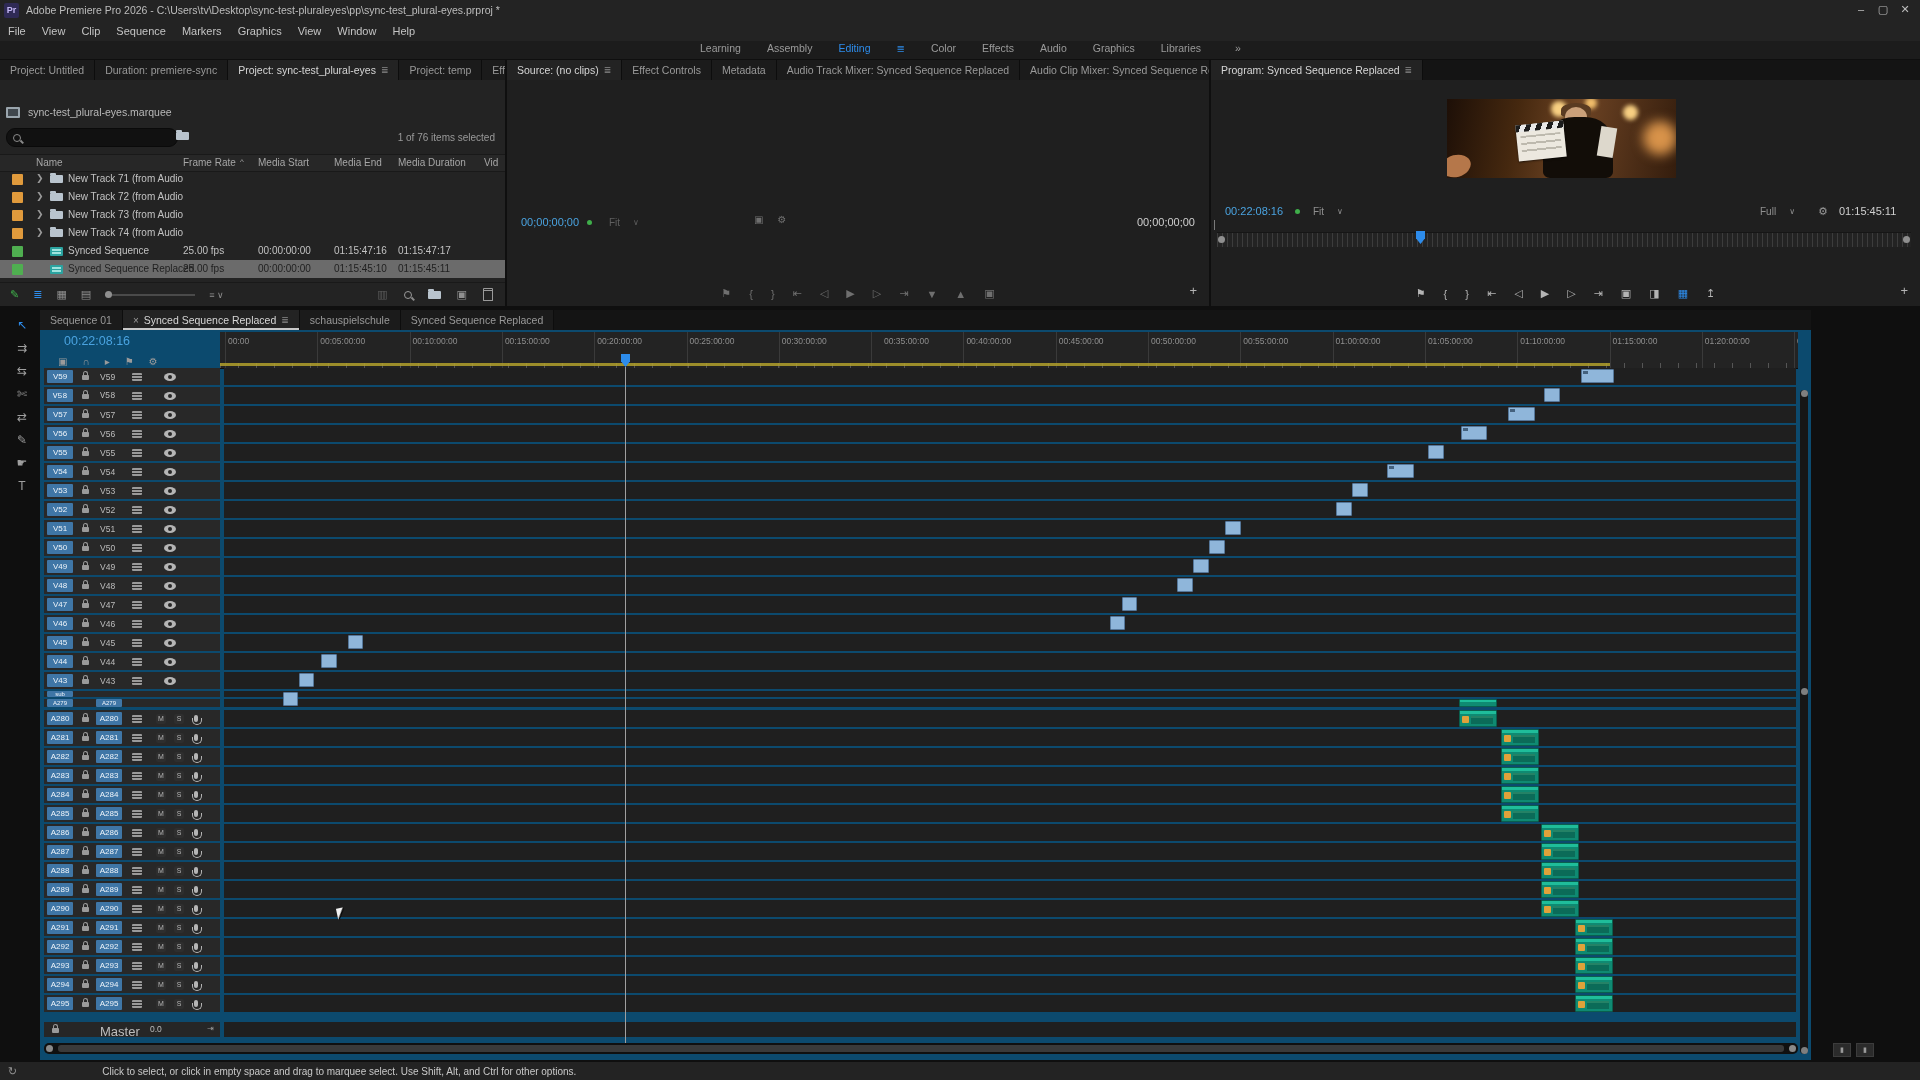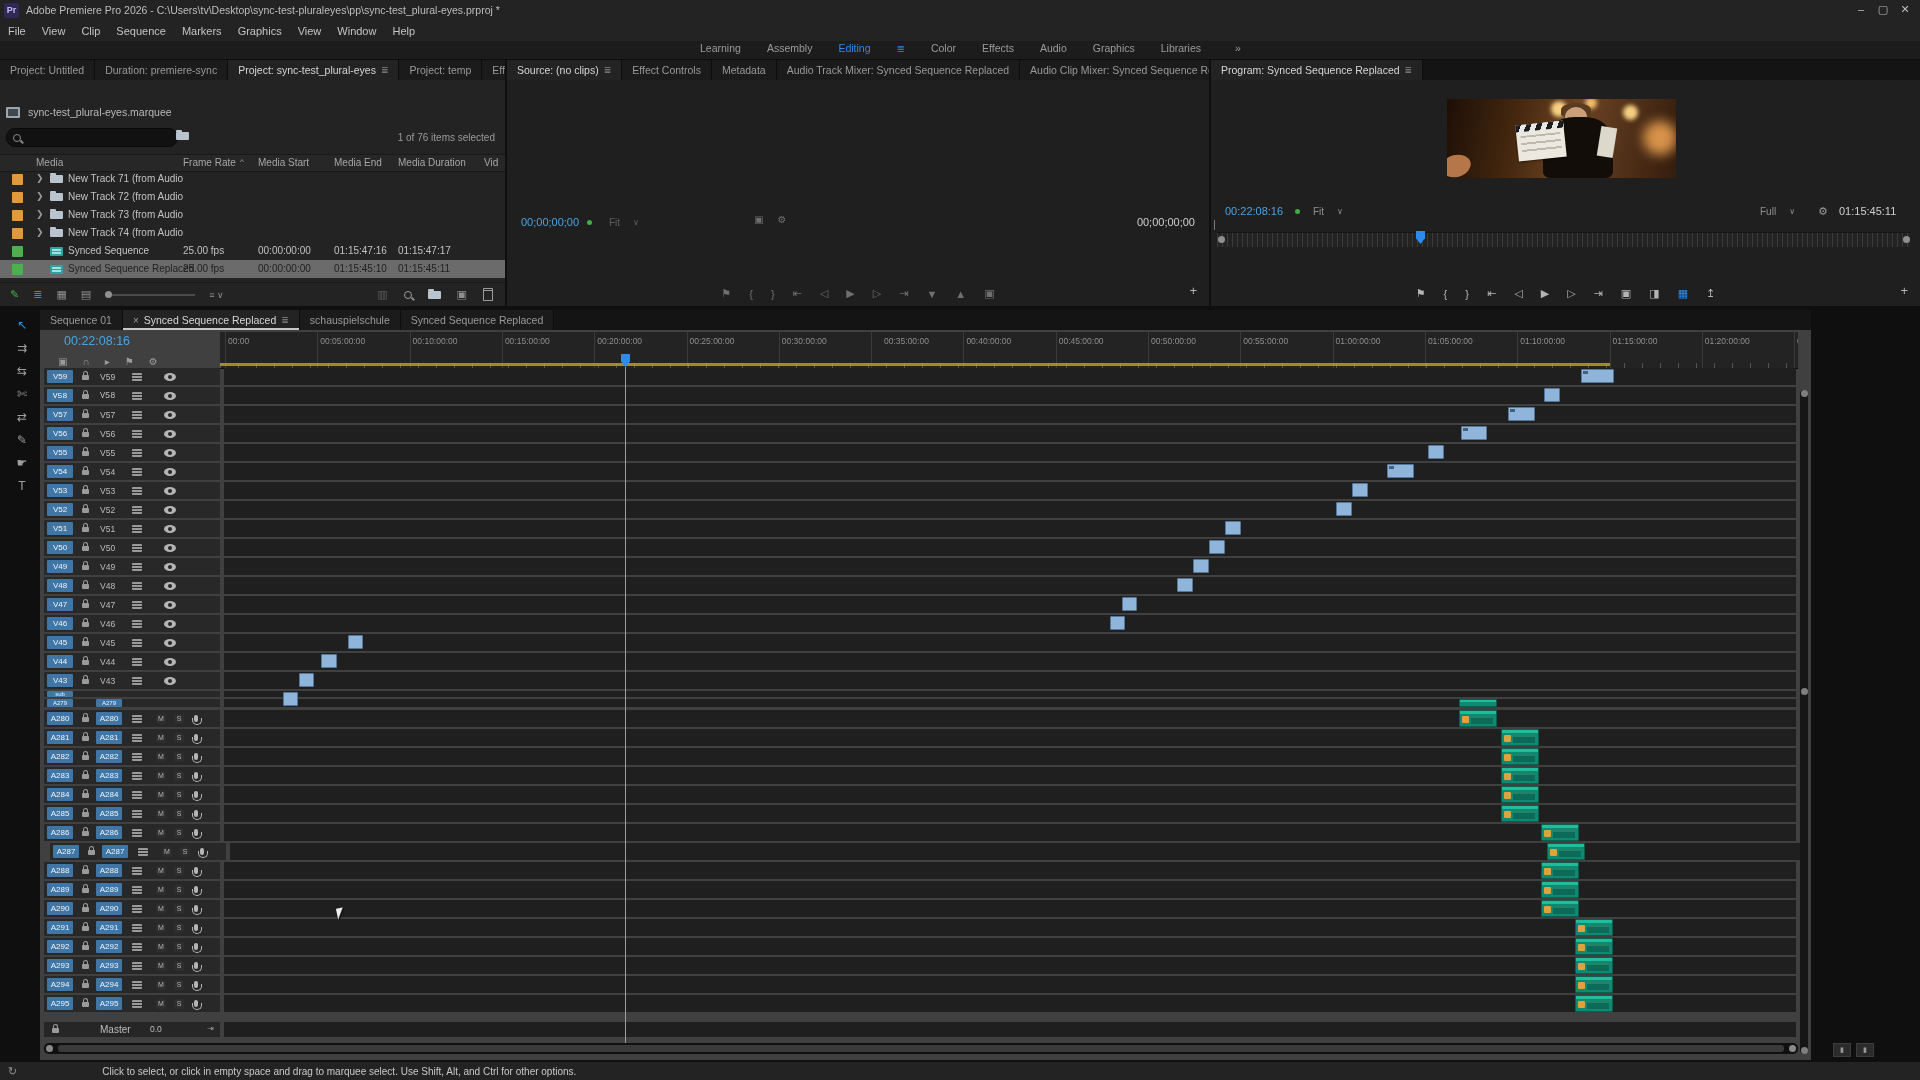--- a/index.html
+++ b/index.html
@@ -83,21 +83,21 @@
   #pclap::before{content:"";position:absolute;left:0;top:0;right:0;height:7px;
      background:repeating-linear-gradient(115deg,#1c1c1c 0 5px,#e8e8e8 5px 10px);}
   #pclap::after{content:"";position:absolute;left:4px;top:11px;right:4px;height:20px;
      background:repeating-linear-gradient(#bdb9ae 0 2px,#ece8df 2px 7px);}
   #pclap2{position:absolute;left:152px;top:28px;width:16px;height:30px;background:#ddd8cc;transform:rotate(9deg);}
   #phand{position:absolute;left:-6px;top:56px;width:30px;height:22px;background:#b5774a;border-radius:50%;transform:rotate(-15deg);}
   
   #tools{position:absolute;left:10px;top:318px;width:24px;display:flex;flex-direction:column;gap:9px;align-items:center;color:#9f9f9f;font-size:12px;}
   #tools .tool.active{color:#2d8ceb;}
   
-  #timeline{left:40px;top:310px;width:1771px;height:750px;background:#404040;}
+  #timeline{left:40px;top:310px;width:1771px;height:750px;background:#0c4a6e;}
   #tl-tc{position:absolute;left:24px;top:24px;font-size:12.5px;color:#4aa3e0;}
   #tl-hdricons{position:absolute;left:18px;top:46px;display:flex;gap:15px;color:#9a9a9a;font-size:10px;}
   #ruler{position:absolute;left:180px;top:22px;width:1578px;height:36px;background:#232323;border-bottom:1px solid #0d0d0d;overflow:hidden;}
   #ruler .tick{position:absolute;top:4px;font-size:8.5px;color:#8f8f8f;white-space:nowrap;}
   #ruler .tickline{position:absolute;top:0;bottom:0;width:1px;background:#3a3a3a;}
   #ruler-minor{position:absolute;left:0;right:0;bottom:0;height:5px;background:repeating-linear-gradient(90deg,#555 0 1px,transparent 1px 18px);}
   #workarea{position:absolute;left:180px;top:53px;width:1390px;height:3px;background:#b2a02c;opacity:.85;}
   #tl-playhead-mark{position:absolute;top:44px;width:9px;height:13px;background:#2d8ceb;clip-path:polygon(0 0,100% 0,100% 55%,50% 100%,0 55%);z-index:6;}
   #tl-playhead-line{position:absolute;top:57px;width:1px;height:676px;background:#9f9f9f;z-index:5;}
   #tracks{position:absolute;left:0;top:58px;width:1771px;height:675px;}
@@ -118,21 +118,21 @@
   .i-mic::after{content:"";position:absolute;left:-2.5px;top:3px;width:8px;height:6px;border:1px solid #b5b5b5;border-top:none;border-radius:0 0 5px 5px;}
   .clip-v{position:absolute;top:1px;height:14px;background:#8fb6da;border:1px solid #55779a;box-sizing:border-box;border-radius:1px;z-index:4;}
   .clip-v .vlbl{position:absolute;left:1px;top:1px;width:5px;bottom:8px;background:#44617d;}
   .clip-a{position:absolute;top:0px;height:17px;background:#0f8a72;border:1px solid #0a5f4e;box-sizing:border-box;border-radius:1px;box-shadow:inset 0 3px 0 #1fbd9a;z-index:4;}
   .clip-a .fx{position:absolute;left:2px;top:5px;width:7px;height:7px;background:#e0a23a;border-radius:1px;}
   .clip-a .wav{position:absolute;left:11px;top:5px;right:3px;height:8px;background:#0b6b58;
      box-shadow:inset 0 2px 0 #8adf9e33;}
   .clip-a.thin{height:8px;box-shadow:inset 0 2px 0 #1fbd9a;}
   #master-row{position:absolute;left:4px;height:16px;width:1762px;}
   #master-row .thead{background:#262626;}
-  #master-row .mlbl{position:absolute;left:56px;top:2px;font-size:10px;color:#bdbdbd;}
+  #master-row .mlbl{position:absolute;left:56px;top:2px;font-size:13px;color:#bdbdbd;}
   #master-row .mval{position:absolute;left:106px;top:2px;font-size:8.5px;color:#bdbdbd;}
   #vscroll{position:absolute;right:3px;top:80px;width:8px;height:664px;background:#161616;border-radius:4px;}
   #vscroll .knob{position:absolute;left:0.5px;width:7px;height:7px;border-radius:50%;background:#7f7f7f;}
   #hscroll{position:absolute;left:4px;bottom:6px;width:1754px;height:11px;background:#101010;border-radius:5px;}
   #hscroll .bar{position:absolute;left:14px;right:14px;top:2px;height:7px;background:#3a3a3a;border-radius:3px;}
   #hscroll .knob{position:absolute;top:2px;width:7px;height:7px;border-radius:50%;background:#8a8a8a;}
   
   .minibox{position:absolute;width:16px;height:12px;background:#2b2b2b;border:1px solid #3c3c3c;color:#9a9a9a;font-size:7px;text-align:center;line-height:12px;}
   
   #statusbar{position:absolute;left:0;top:1062px;width:1920px;height:18px;background:#232323;color:#c9c9c9;font-size:10px;display:flex;align-items:center;}
@@ -201,21 +201,21 @@
       <span class="i-projfile"></span>
       <span>sync-test_plural-eyes.marquee</span>
     </div>
     <div id="proj-search">
       <span class="i-search"></span>
       <input placeholder="" style="">
     </div>
     <span class="i-folder" id="proj-folderbtn"></span>
     <div id="proj-selstat">1 of 76 items selected</div>
     <div id="proj-cols">
-        <span style="left: 36px;">Media</span>
+        <span style="left: 36px;">Name</span>
         <span style="left: 183px;">Frame Rate</span>
         <span style="left: 240px; font-size: 8px;">^</span>
         <span style="left: 258px;">Media Start</span>
         <span style="left: 334px;">Media End</span>
         <span style="left: 398px;">Media Duration</span>
         <span style="left: 484px;">Vid</span>
       </div>
     <div id="proj-rows">
         <div class="prow" style="top: 0px;">
           <div class="chip" style="background: rgb(224, 154, 60);"></div>
@@ -796,21 +796,21 @@
           <div class="msbtn" style="left: 130px;">S</div>
           <div class="icn i-mic"></div>
         </div>
         <div class="tlane">
           <div class="clip-a" style="left: 1317px; width: 38px;">
             <div class="fx"></div>
             <div class="wav"></div>
           </div>
         </div>
       </div>
-      <div class="trow" style="top: 475px; height: 18px; margin-left: 6px;">
+      <div class="trow" style="top: 475px; height: 18px;">
         <div class="thead">
           <div class="patch">A287</div>
           <div class="icn i-lock"></div>
           <div class="patch nm">A287</div>
           <div class="icn i-sync" style="left: 88px;"></div>
           <div class="msbtn" style="left: 112px;">M</div>
           <div class="msbtn" style="left: 130px;">S</div>
           <div class="icn i-mic"></div>
         </div>
         <div class="tlane">

